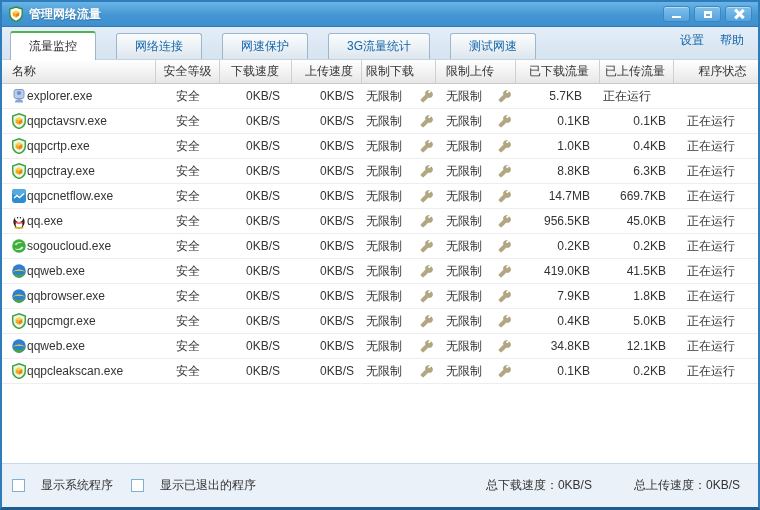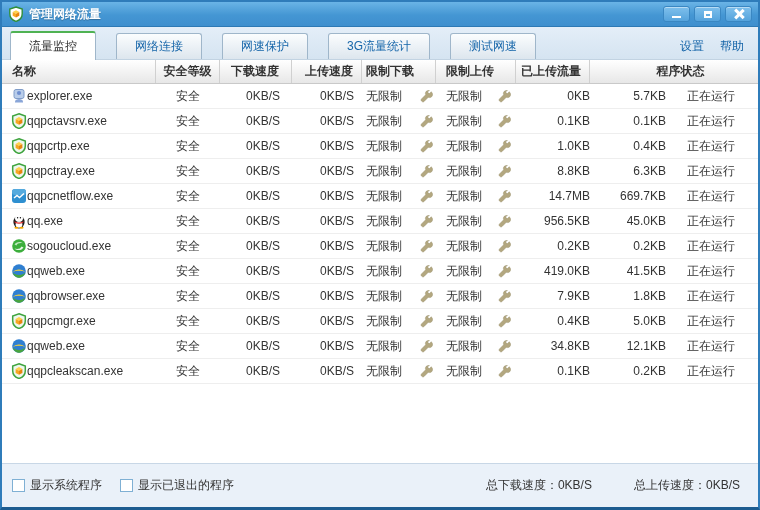--- a/index.html
+++ b/index.html
@@ -18,29 +18,29 @@
   .glyph-max { width:8px; height:7px; border:2px solid #fff; border-top-width:3px; }
   .glyph-close { position:relative; width:10px; height:10px; }
   .glyph-close::before,.glyph-close::after { content:""; position:absolute; left:4px; top:-1px; width:2.5px; height:12px; background:#fff; }
   .glyph-close::before { transform:rotate(45deg); }
   .glyph-close::after { transform:rotate(-45deg); }
 
   
   .tabstrip { height:33px; flex:0 0 33px; background:linear-gradient(#e4eef8,#d5e4f1); border-bottom:1px solid #c2d3e2; display:flex; align-items:flex-end; padding:0 8px; position:relative; }
   .tab { height:26px; padding:0 18px; margin-right:20px; display:flex; align-items:center; background:linear-gradient(#fbfdfe,#dde6ee); border:1px solid #9fb6ca; border-bottom:none; border-radius:3px 3px 0 0; color:#1565a9; cursor:pointer; }
   .tab.active { height:29px; background:#fff; border-top:2px solid #4fb253; color:#2c2c2c; margin-bottom:-1px; z-index:2; }
-  .top-links { position:absolute; right:14px; top:11px; display:flex; gap:16px; }
+  .top-links { position:absolute; right:14px; top:5px; display:flex; gap:16px; }
   .top-link { color:#1464a8; cursor:pointer; }
 
   
   .infobar { height:31px; flex:0 0 31px; background:#f7f7f7; border-bottom:1px solid #e2e2e2; display:flex; align-items:center; padding:0 11px; color:#474747; }
   .hl-num { color:#e05a00; font-weight:bold; padding:0 3px; }
 
   
-  .thead { height:24px; flex:0 0 24px; display:flex; background:linear-gradient(#ffffff,#e7e7e7); border-bottom:1px solid #c9c9c9; font-weight:bold; color:#333;text-align:center; }
+  .thead { height:24px; flex:0 0 24px; display:flex; background:linear-gradient(#ffffff,#e7e7e7); border-bottom:1px solid #c9c9c9; font-weight:normal; color:#333;text-align:center; }
   .th { display:flex; align-items:center; justify-content:center; border-right:1px solid #d0d0d0; }
   .th:last-child { border-right:none; }
   .th.left { justify-content:flex-start; padding-left:10px; }
 
   .tbody { flex:1 1 auto; background:#fff; overflow:hidden; }
   .trow { height:25px; display:flex; align-items:center; border-bottom:1px solid #eeeeee; background:#fff; cursor:default; }
   .td { display:flex; align-items:center; height:100%; }
 
   .col-name   { width:154px; }
   .col-sec    { width:64px;  justify-content:center; }
@@ -54,21 +54,21 @@
 
   .trow .col-name { padding-left:9px; gap:0; }
   .proc-icon { width:16px; height:16px; flex:0 0 16px; display:inline-flex; }
   .proc-icon svg { width:16px; height:16px; }
   .wrench { width:13px; height:13px; display:inline-flex; cursor:pointer; }
   .wrench svg { width:13px; height:13px; }
 
   
   .filler { flex:0 0 48px; background:#fff; }
   .footer { flex:0 0 44px; background:#eaf1f9; border-top:1px solid #c8d7e6; display:flex; align-items:center; padding:0 18px 0 10px; gap:18px; }
-  .chk-group { display:flex; align-items:center; gap:5px; cursor:pointer; }
+  .chk-group { display:flex; align-items:center; gap:16px; cursor:pointer; }
   .checkbox { width:13px; height:13px; background:#fff; border:1px solid #7fb0d4; }
   .totals { margin-left:auto; display:flex; gap:42px; color:#333; }
 </style>
 </head>
 <body>
 
 <div class="window">
 
   <div class="titlebar">
     <span class="app-icon">
@@ -106,20 +106,21 @@
   </div>
 
 
   <div class="thead">
     <div class="th left col-name">名称</div>
     <div class="th col-sec">安全等级</div>
     <div class="th col-dspd">下载速度</div>
     <div class="th col-uspd">上传速度</div>
     <div class="th col-ldown">限制下载</div>
     <div class="th col-lup">限制上传</div>
+    <div class="th col-dled">已下载流量</div>
     <div class="th col-uled">已上传流量</div>
     <div class="th col-status">程序状态</div>
   </div>
 
   <div class="tbody">
       <div class="trow">
         <div class="td col-name">
           <span class="proc-icon">
             <svg viewBox="0 0 16 16">
               <rect x="3" y="1.5" width="10" height="9" rx="2" fill="#b9cdea" stroke="#7f9cc8" stroke-width="1"></rect>
@@ -146,23 +147,20 @@
             </svg>
           </span>
         </div>
         <div class="td col-lup">
           <span>无限制</span>
           <span class="wrench">
             <svg viewBox="0 0 16 16">
               <path d="M13.9 2.1 L11.7 4.3 L9.9 3.8 L9.4 2 L11.6 .7 C9.7 .1 7.6 1 6.9 2.9 C6.5 3.9 6.6 4.9 7 5.8 L1.8 11 C1.1 11.7 1.1 12.8 1.8 13.5 L2.5 14.2 C3.2 14.9 4.3 14.9 5 14.2 L10.2 9 C11.1 9.4 12.1 9.5 13.1 9.1 C15 8.4 15.9 6.3 15.3 4.4 Z" fill="#b3a77f" stroke="#8f855f" stroke-width=".5"></path>
             </svg>
           </span>
-        </div>
-        <div class="td col-dled">
-          <span>0KB</span>
         </div>
         <div class="td col-uled">
           <span>5.7KB</span>
         </div>
         <div class="td col-status">
           <span>正在运行</span>
         </div>
       </div>
       <div class="trow">
         <div class="td col-name">

